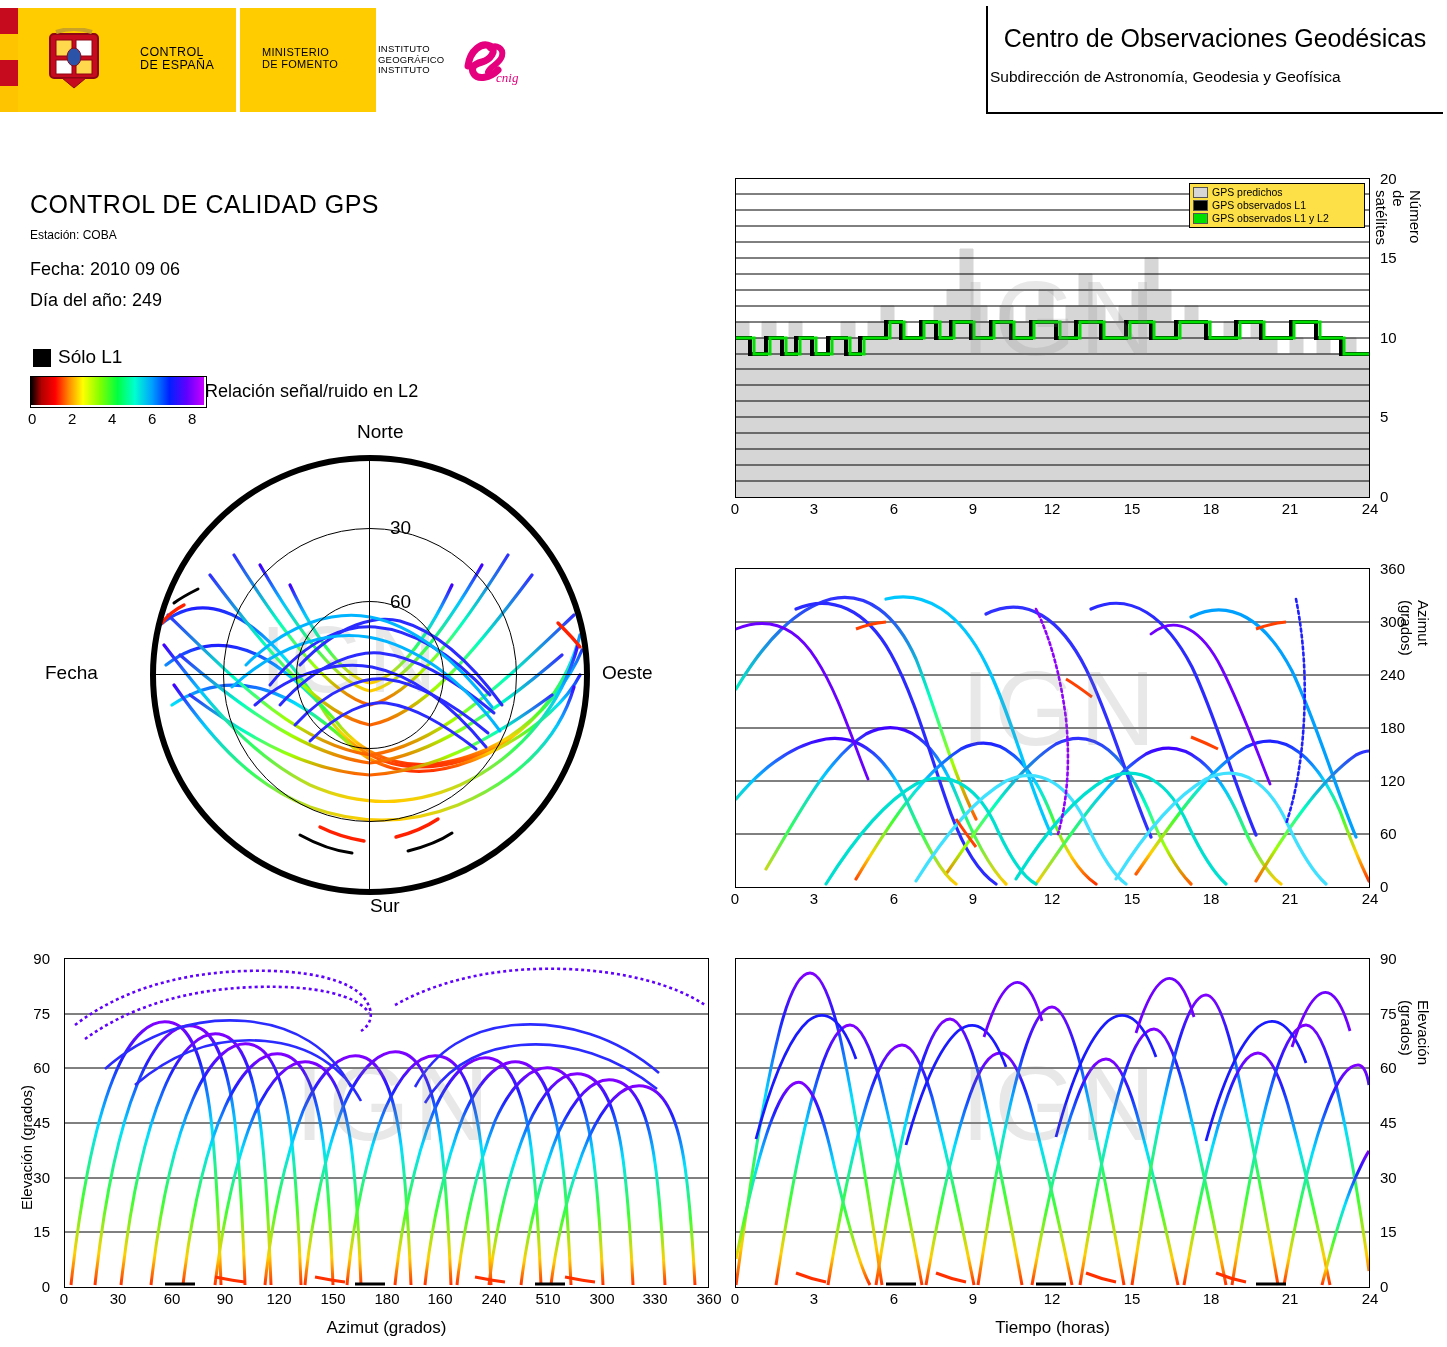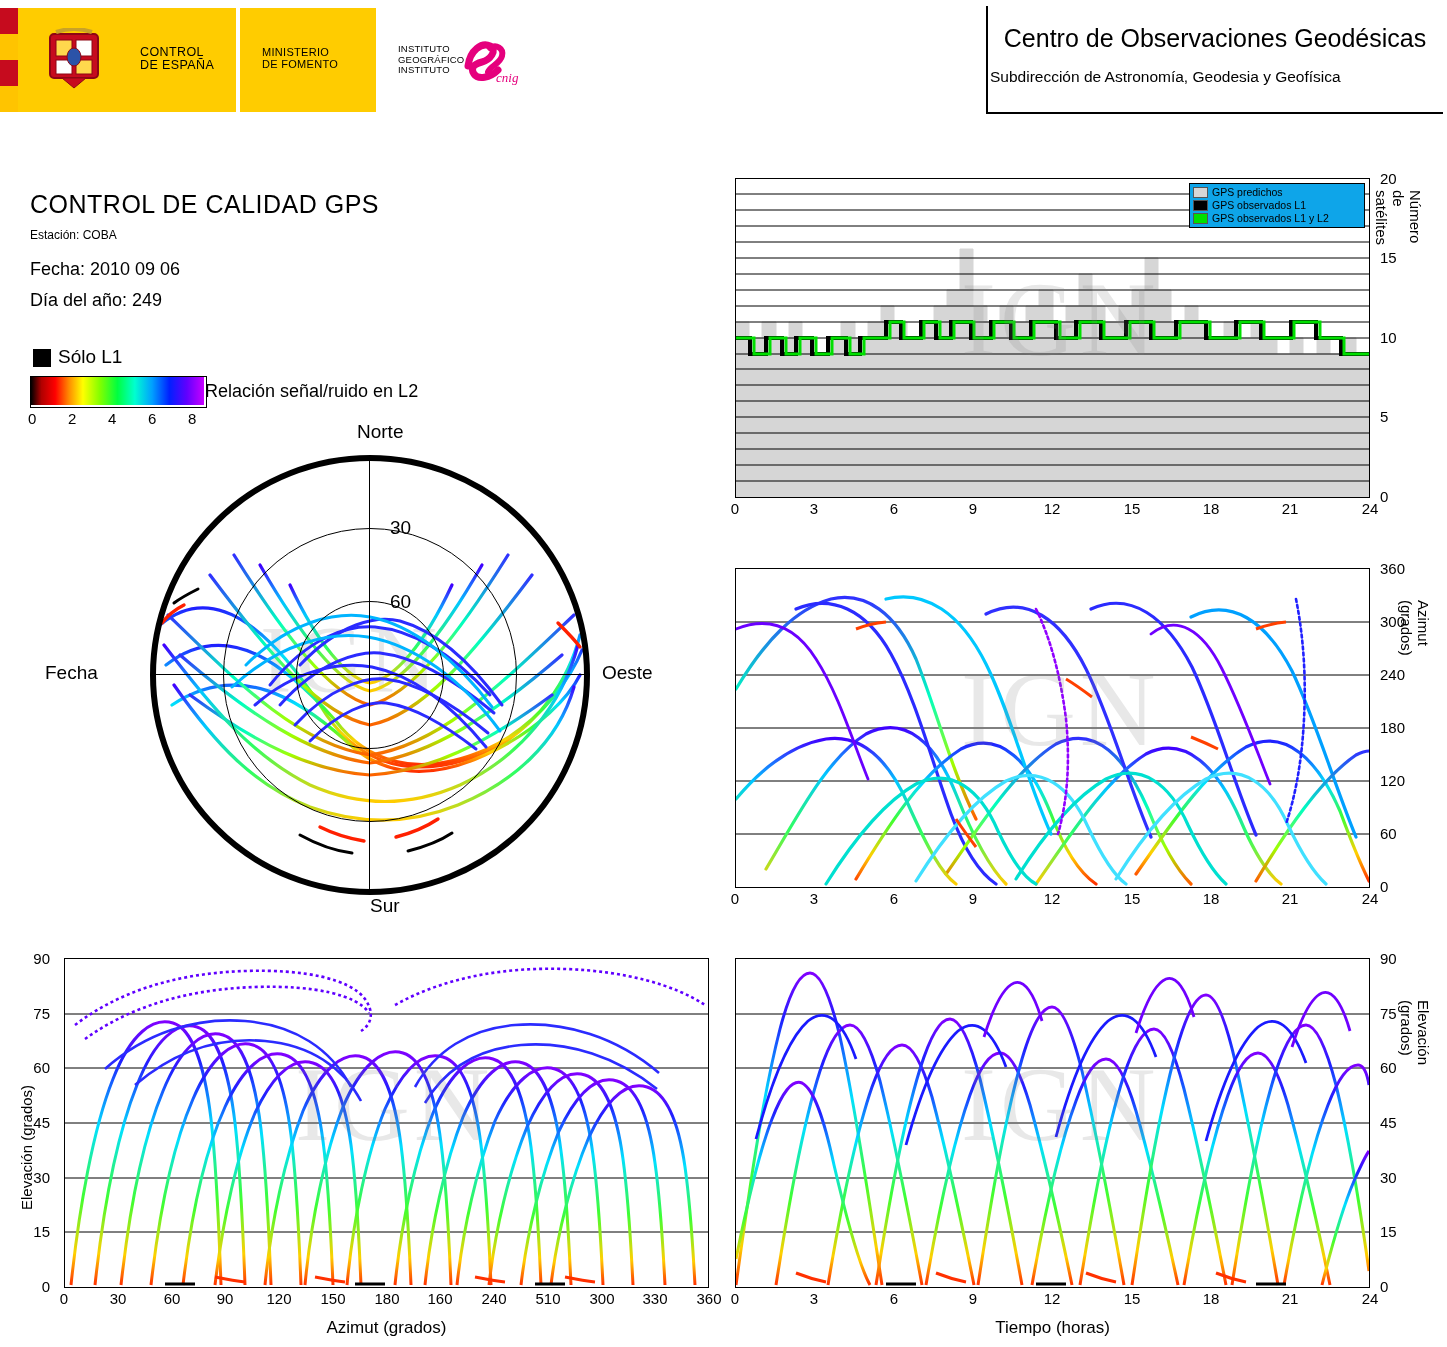--- a/index.html
+++ b/index.html
@@ -16,21 +16,21 @@
   
   #header-logo{left:0;top:0;width:540px;height:120px;}
   #flag-strip{left:0;top:8px;width:18px;height:104px;background:#ffffff;}
   #flag-strip .red{position:absolute;left:0;width:18px;height:26px;background:#c60b1e;}
   #flag-strip .yel{position:absolute;left:0;width:18px;height:26px;background:#ffc400;}
   #gob-yellow{left:18px;top:8px;width:218px;height:104px;background:#ffcc00;}
   #min-yellow{left:240px;top:8px;width:136px;height:104px;background:#ffcc00;}
   #shield{left:44px;top:28px;width:60px;height:62px;}
   .gob-text{left:140px;top:46px;font-size:12.5px;line-height:13px;letter-spacing:.4px;}
   .min-text{left:262px;top:46px;font-size:11px;line-height:12px;letter-spacing:.3px;}
-  .ign-text{left:398px;top:44px;font-size:9.5px;line-height:10.5px;letter-spacing:.2px;}
+  .ign-text{left:378px;top:44px;font-size:9.5px;line-height:10.5px;letter-spacing:.2px;}
   #cnig-logo{left:460px;top:38px;width:74px;height:50px;}
 
   #header-right{left:986px;top:6px;width:455px;height:106px;border-left:2px solid #000;border-bottom:2px solid #000;}
   #hr-title{left:990px;top:24px;width:450px;text-align:center;font-size:25px;}
   #hr-sub{left:990px;top:68px;width:450px;text-align:left;font-size:15.5px;}
 
   
   #info-title{left:30px;top:190px;font-size:25px;letter-spacing:.5px;}
   #info-est{left:30px;top:228px;font-size:12px;}
   #info-fecha{left:30px;top:259px;font-size:18px;}
@@ -86,25 +86,25 @@
   #p3-xtitle{position:absolute;left:64px;top:1318px;width:645px;text-align:center;font-size:17px;}
 
   
   #p4{left:735px;top:958px;width:635px;height:330px;}
   #p4-ticks{position:absolute;left:735px;top:1290px;width:635px;height:20px;}
   #p4-ytick{position:absolute;left:1374px;top:958px;width:48px;height:330px;}
   #p4-ytitle{left:1432px;top:1000px;}
   #p4-xtitle{position:absolute;left:735px;top:1318px;width:635px;text-align:center;font-size:17px;}
 
   
-  #p1-legend{position:absolute;right:4px;top:4px;width:168px;border:1px solid #000;background:#0ea5e9;padding:2px 3px;font-size:10.5px;line-height:13px;}
+  #p1-legend{position:absolute;right:4px;top:4px;width:168px;border:1px solid #000;background:#fde047;padding:2px 3px;font-size:10.5px;line-height:13px;}
   #p1-legend .row{display:flex;align-items:center;gap:4px;}
   #p1-legend .sw{width:13px;height:9px;border:1px solid #555;display:inline-block;}
 
-  .wm{position:absolute;font-family:Liberation Serif, serif;font-size:100px;color:rgba(130,130,130,.18);letter-spacing:4px;pointer-events:none;}
+  .wm{position:absolute;font-family:Liberation Sans, sans-serif;font-size:100px;color:rgba(130,130,130,.18);letter-spacing:4px;pointer-events:none;}
 </style>
 </head>
 <body>
 
 <div class="abs" id="header-logo">
   <div class="abs" id="gob-yellow"></div>
   <div class="abs" id="min-yellow"></div>
   <div class="abs" id="flag-strip">
     <div class="red" style="top:0"></div>
     <div class="yel" style="top:26px"></div>

